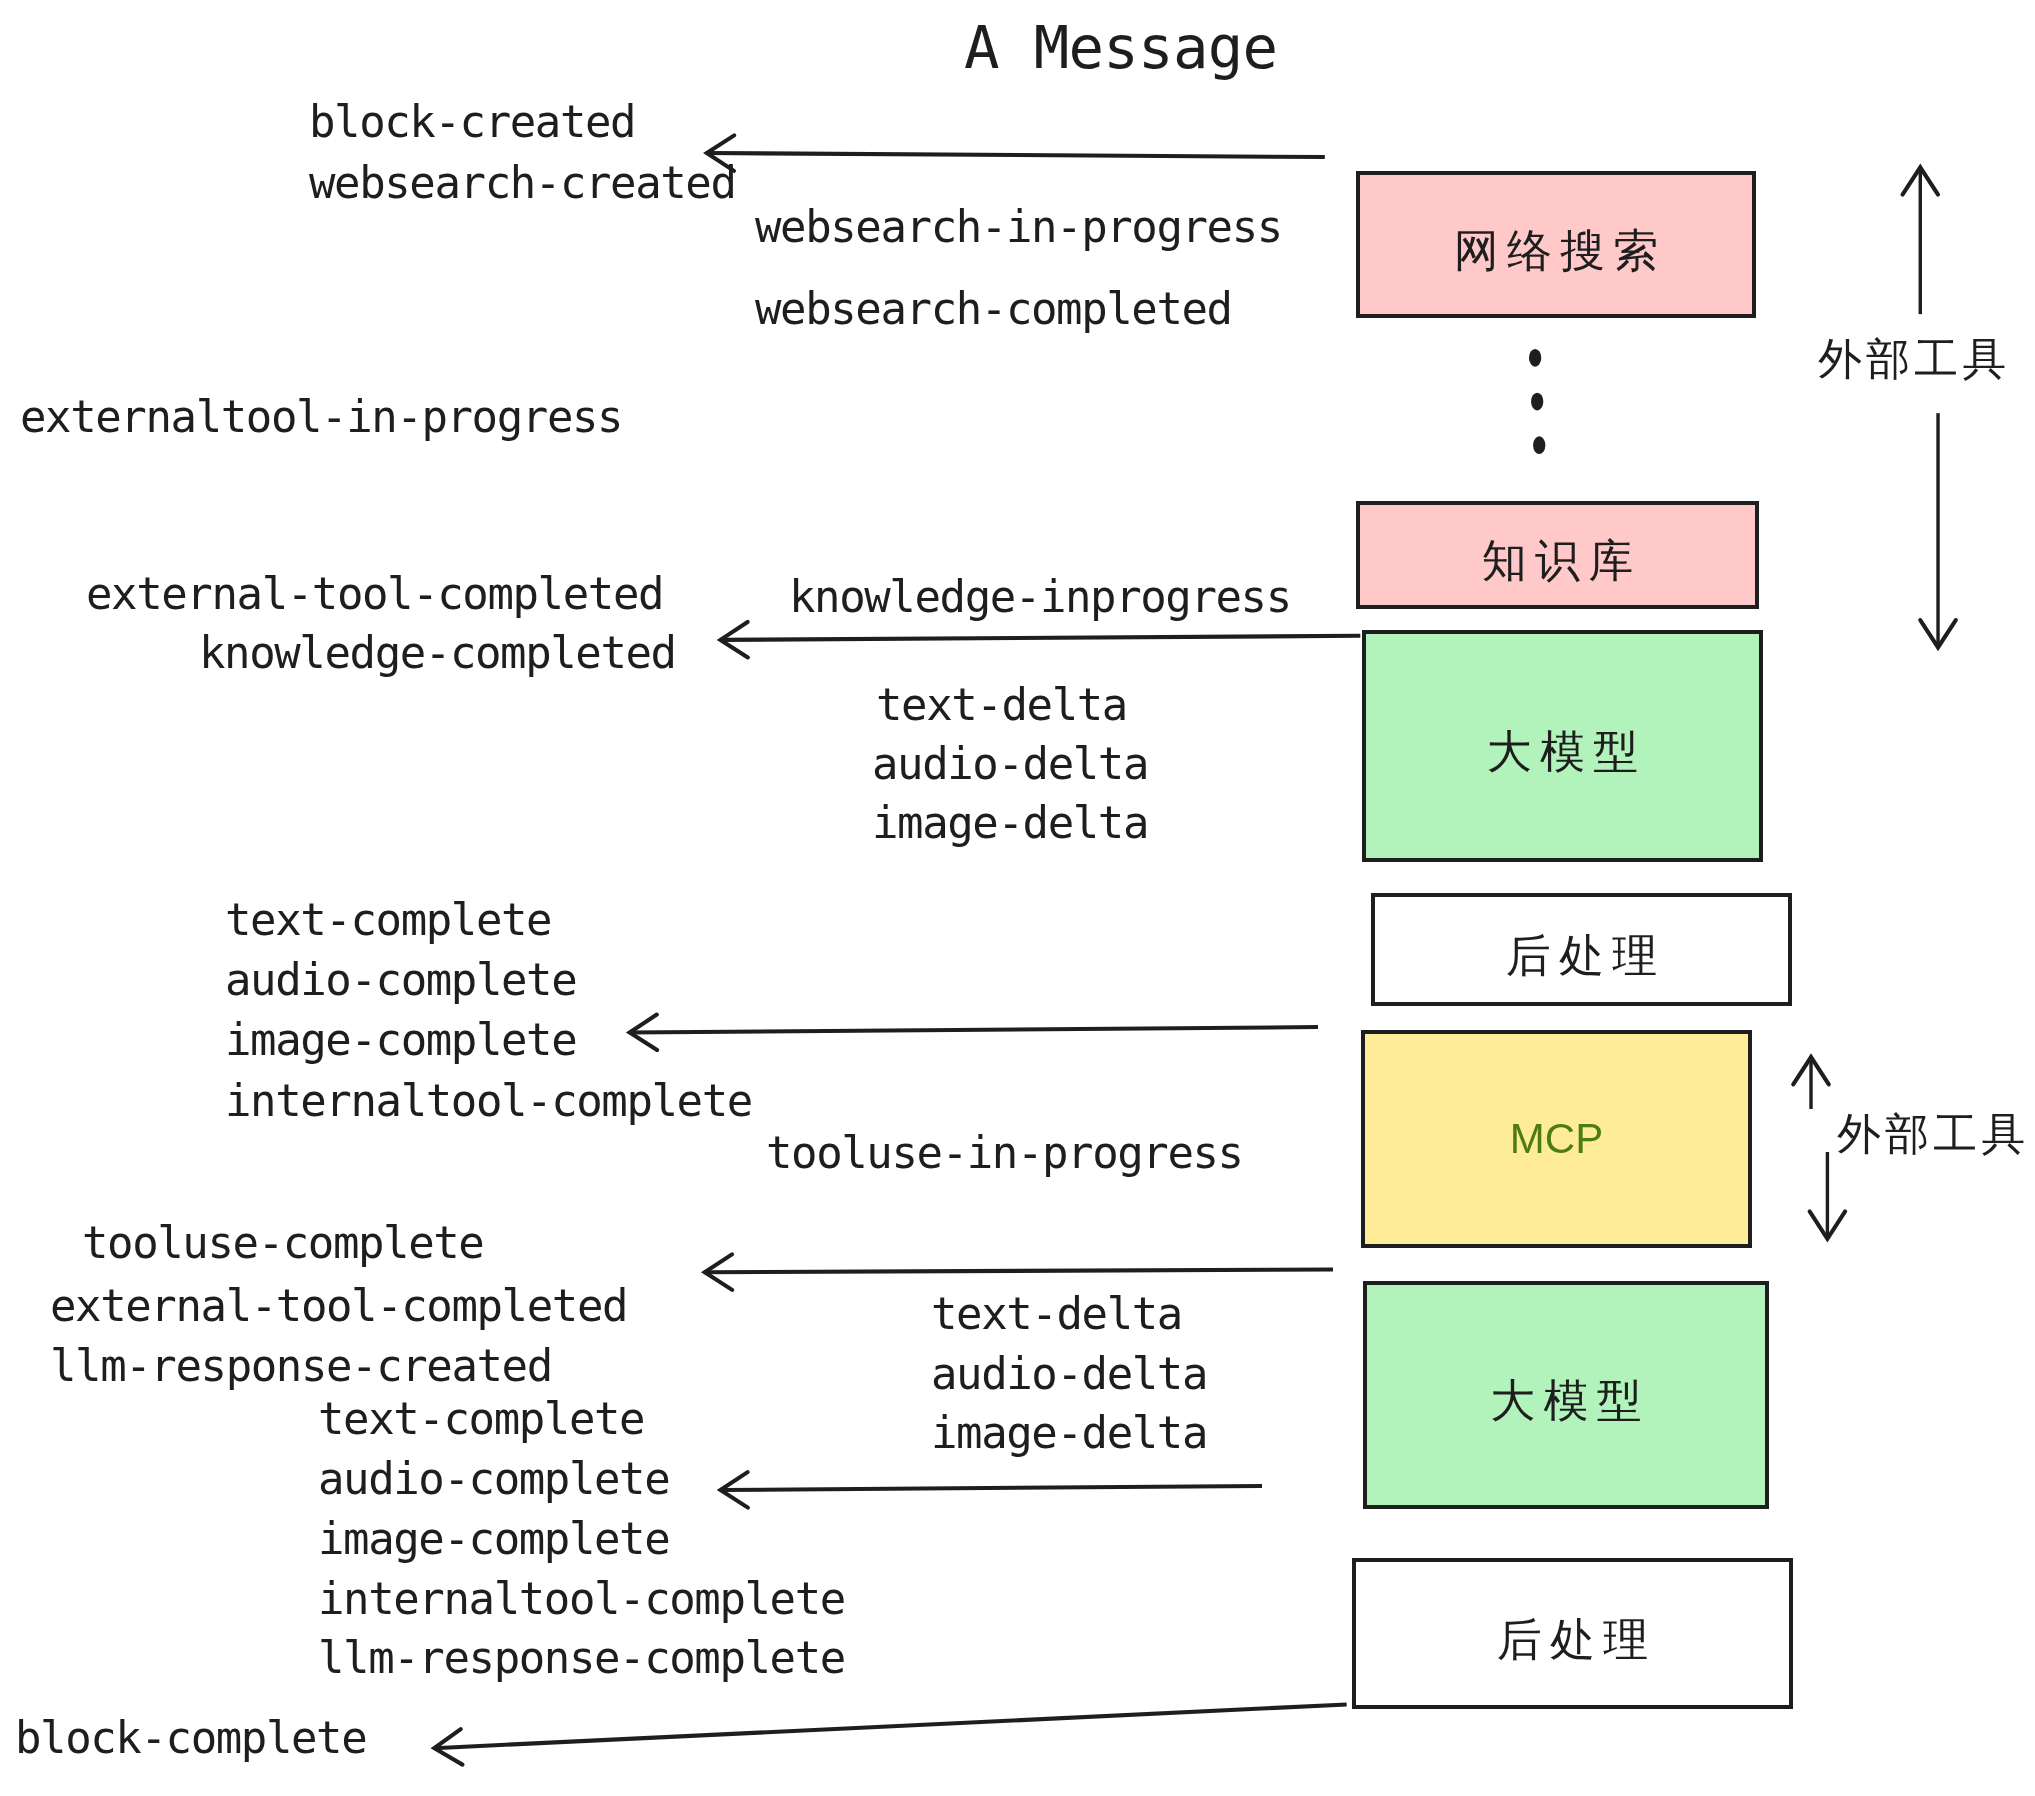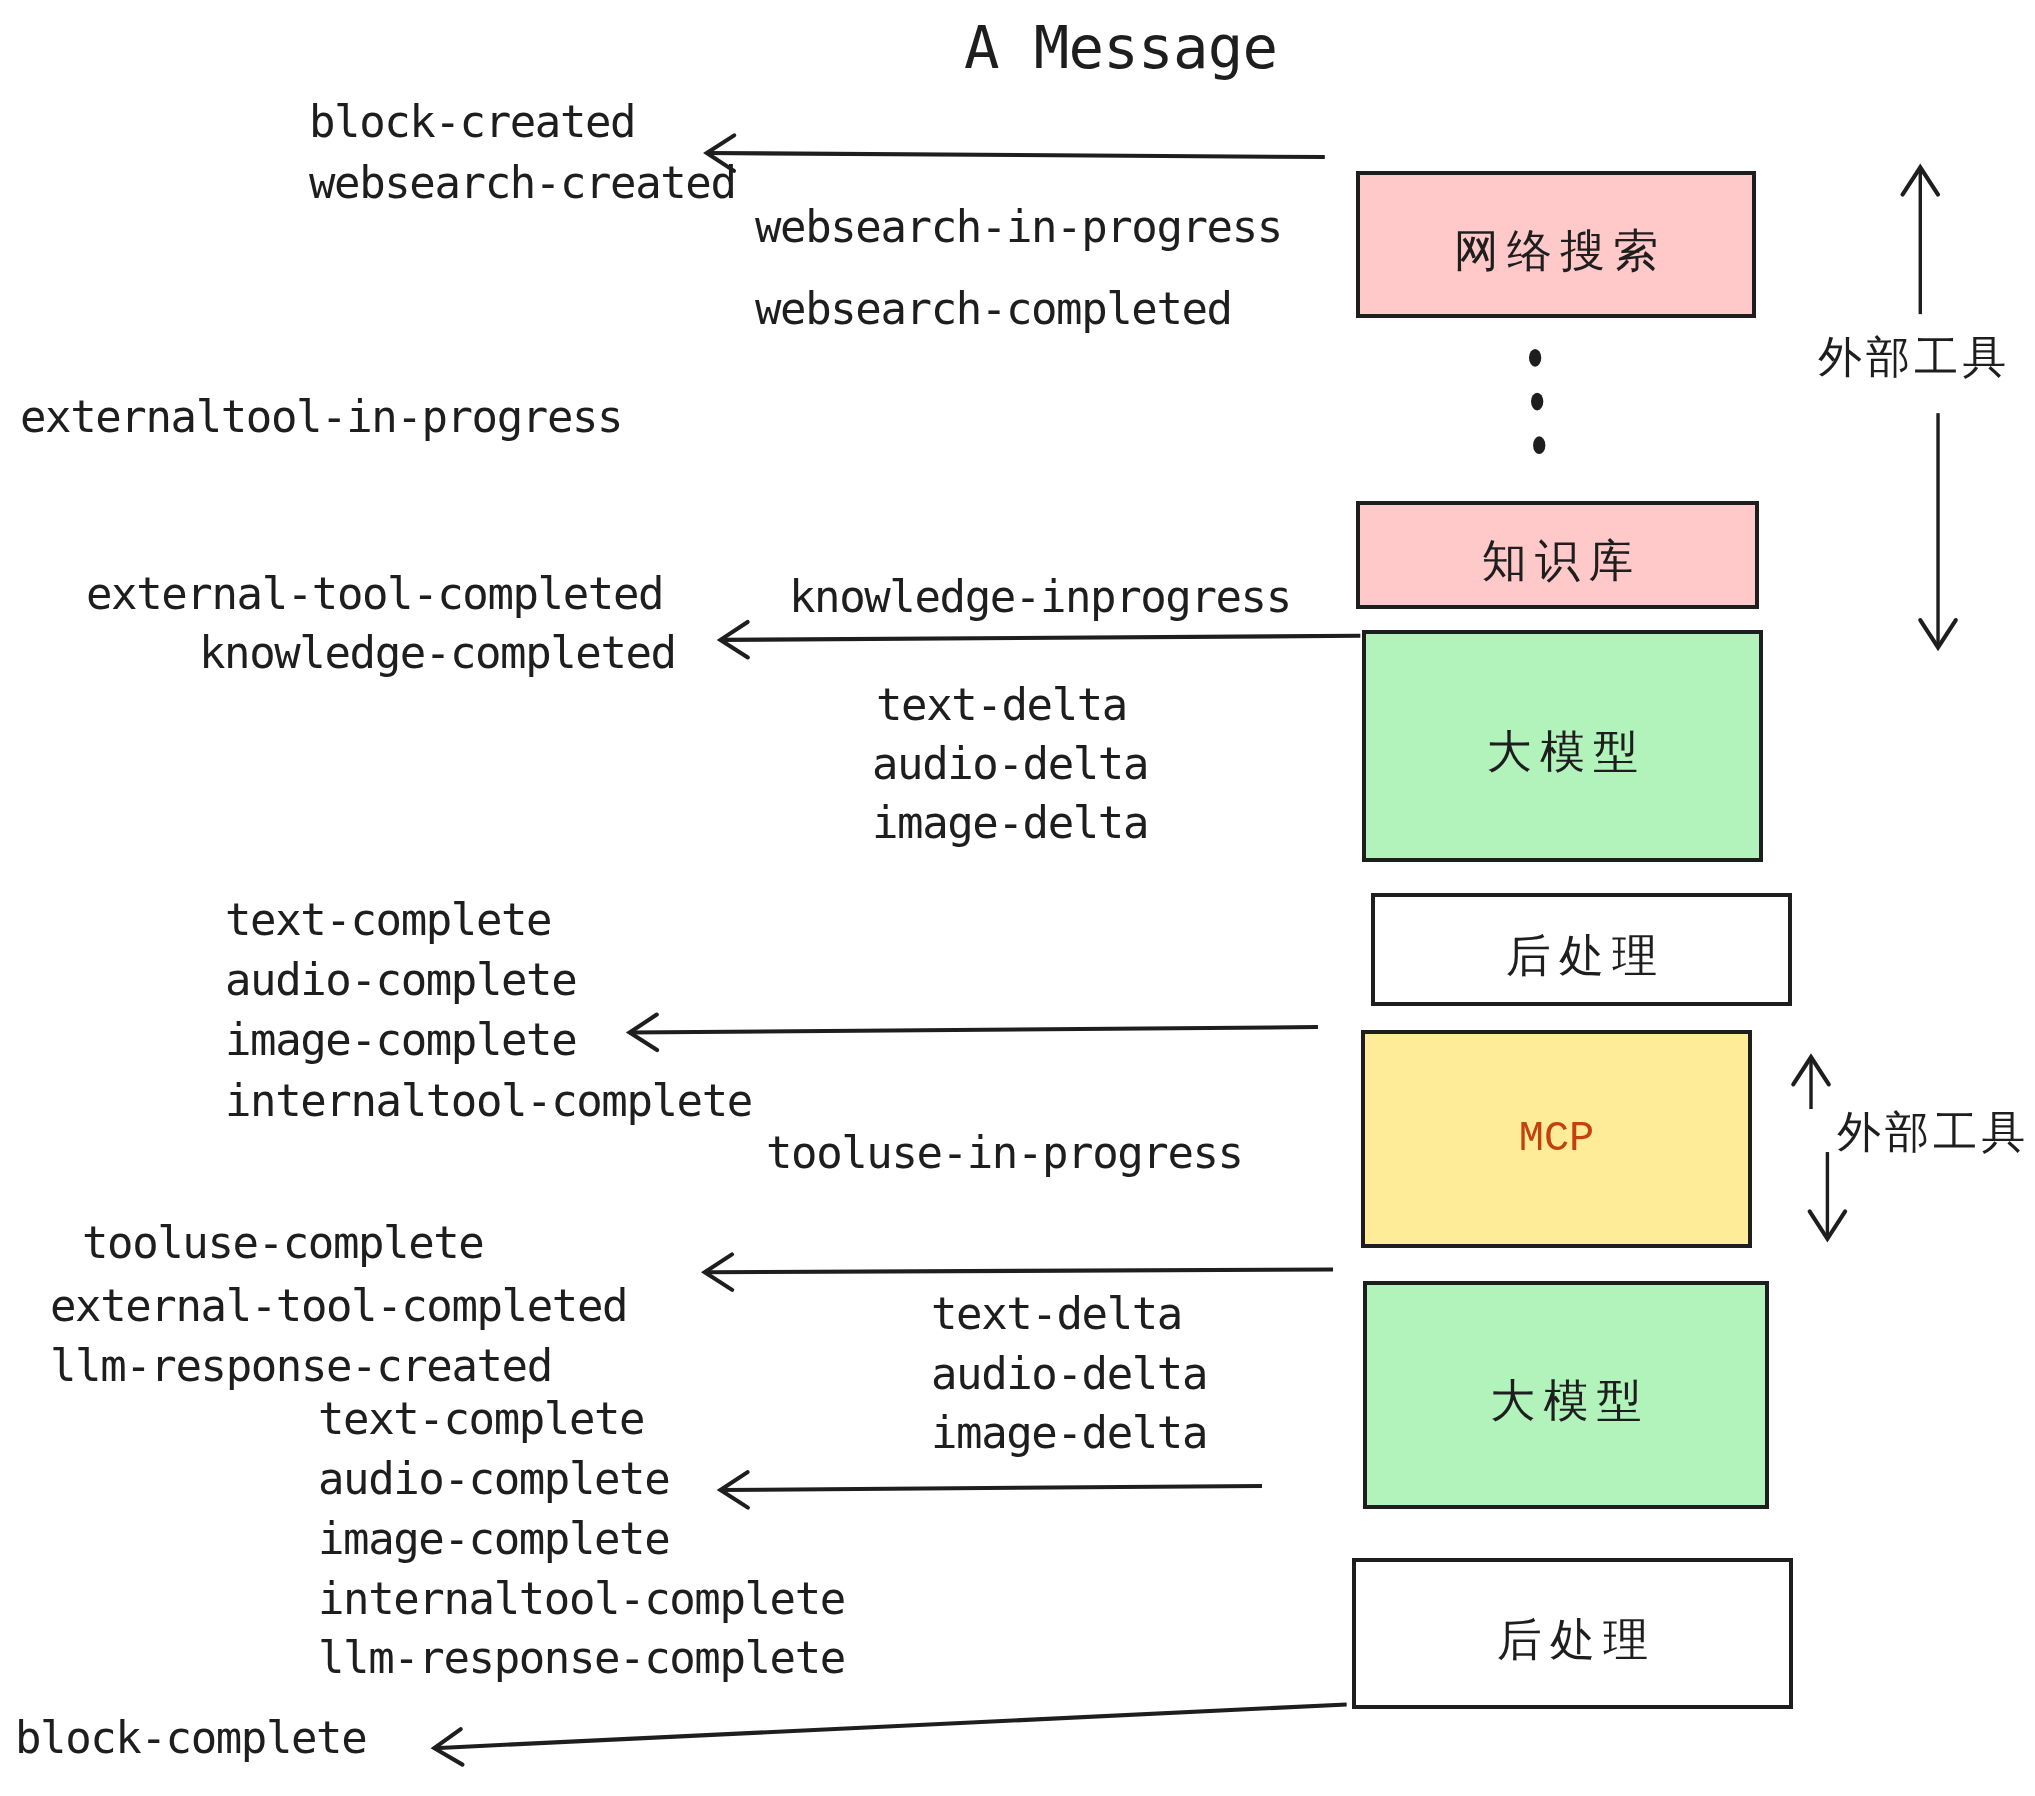--- a/index.html
+++ b/index.html
@@ -39,28 +39,28 @@
   .box .cn{
     font-family:"DejaVu Sans", "Liberation Sans", sans-serif;
     font-size:45px;
     letter-spacing:8.2px;
     text-indent:8.2px;
     color:#1e1e1e;
     white-space:nowrap;
     margin-top:12px;
   }
   .box .mono{
-    font-family:Liberation Mono, monospace;
+    font-family:Liberation Sans, sans-serif;
     font-size:42px;
-    color:#c2410c;
+    color:#4d7c0f;
     white-space:nowrap;
   }
   .side-label{
     position:absolute;
-    font-family:Liberation Mono, monospace;
+    font-family:Liberation Serif, serif;
     font-size:44px;
     line-height:48px;
     letter-spacing:4.1px;
     white-space:nowrap;
     color:#1e1e1e;
   }
   svg.layer{position:absolute;left:0;top:0;}
 </style>
 </head>
 <body>

